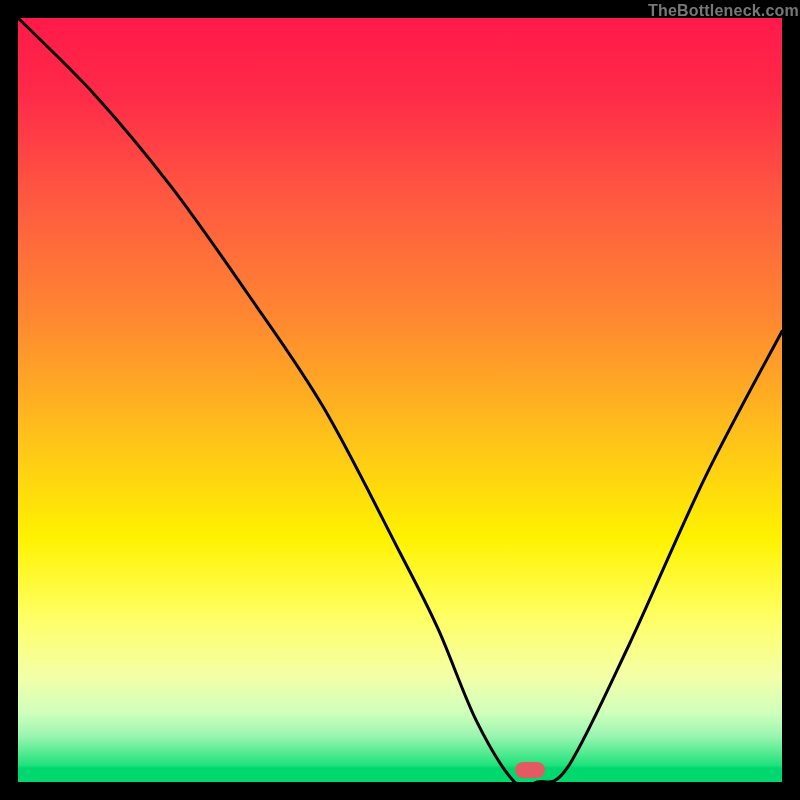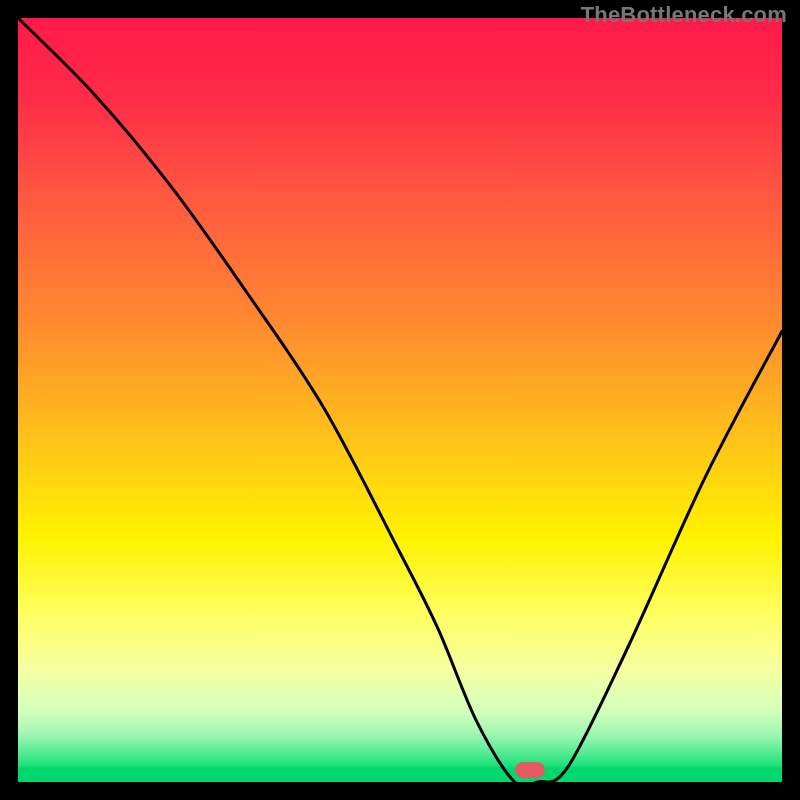--- a/index.html
+++ b/index.html
@@ -52,22 +52,22 @@
   }
   .marker {
     position: absolute;
     background: #e35a62;
     border-radius: 999px;
     transform: translate(-50%, -50%);
   }
   .watermark {
     position: absolute;
     top: 2px;
-    right: 13px;
-    font-size: 22px;
+    right: 1px;
+    font-size: 16px;
     font-weight: 600;
     color: #777;
     letter-spacing: 0.2px;
     white-space: nowrap;
   }
 </style>
 </head>
 <body>
 
 <div class="frame">

